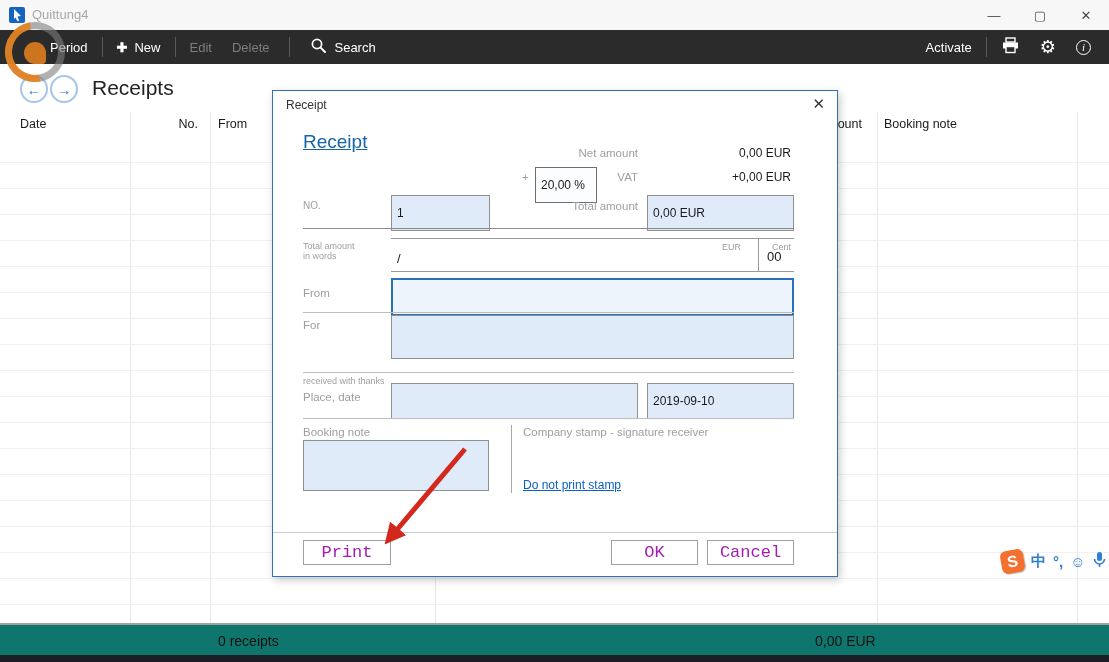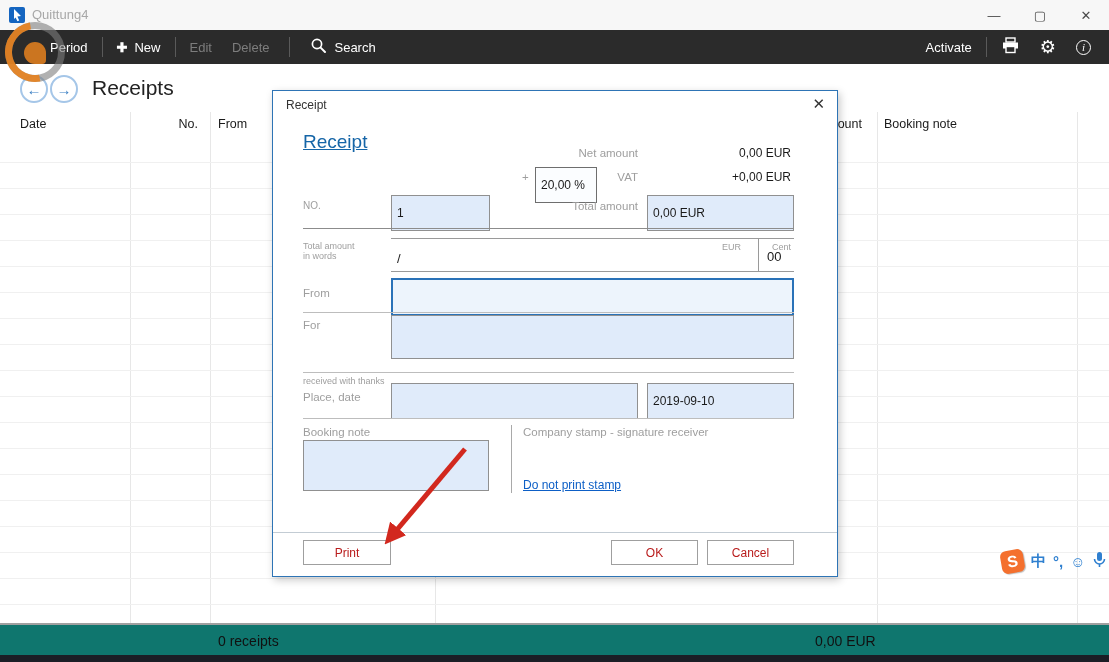--- a/index.html
+++ b/index.html
@@ -64,22 +64,22 @@
   .dlg-heading { position:absolute; left:30px; top:40px; font-size:19px; color:#1565a7;
                  text-decoration:underline; cursor:pointer; }
   .lbl { position:absolute; font-size:11.5px; color:#9e9e9e; }
   .lbl-r { text-align:right; }
   .small { font-size:9px; }
   .val { position:absolute; font-size:12px; color:#1a1a1a; }
   .val-r { text-align:right; }
   .dlg-sep { position:absolute; height:1px; background:#a9a9a9; }
   .dlg-input { position:absolute; background:#e0ebfa; border:1px solid #909090; font-size:12px;
                font-family:inherit; padding:17px 5px; color:#1a1a1a; }
-  .btn { position:absolute; height:25px; background:#fff; border:1px solid #9f9f9f; font-size:12px;
-         font-family:Liberation Sans, sans-serif; color:#b91c1c; cursor:pointer; }
+  .btn { position:absolute; height:25px; background:#fff; border:1px solid #9f9f9f; font-size:17px;
+         font-family:Liberation Mono, monospace; color:#a21caf; cursor:pointer; }
   .link { color:#0d5fc6; text-decoration:underline; cursor:pointer; font-size:12px; position:absolute; }
   
   .sogou { position:absolute; left:1001px; top:547px; height:28px; display:flex; align-items:center;
            gap:7px; z-index:30; }
   .sg-logo { width:23px; height:23px; background:#f4702e; border-radius:6px; transform:rotate(-10deg);
              color:#fff; font-weight:bold; font-size:16px; display:flex; align-items:center;
              justify-content:center; box-shadow:1px 1px 1px rgba(0,0,0,.25); cursor:pointer; }
   .sg-item { color:#2f80d0; font-size:15px; font-weight:bold; cursor:pointer; }
 </style>
 </head>

